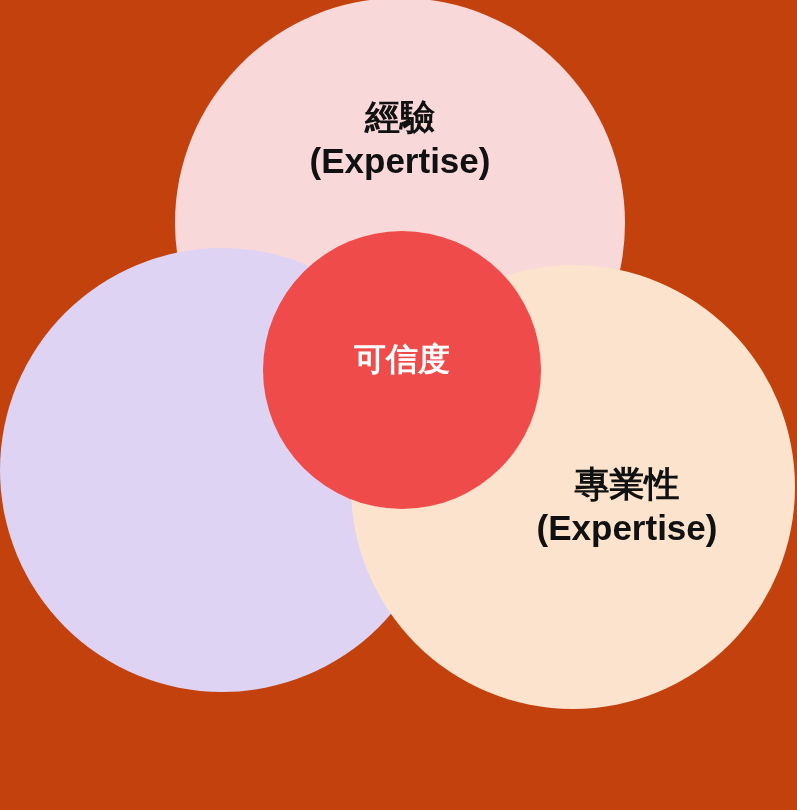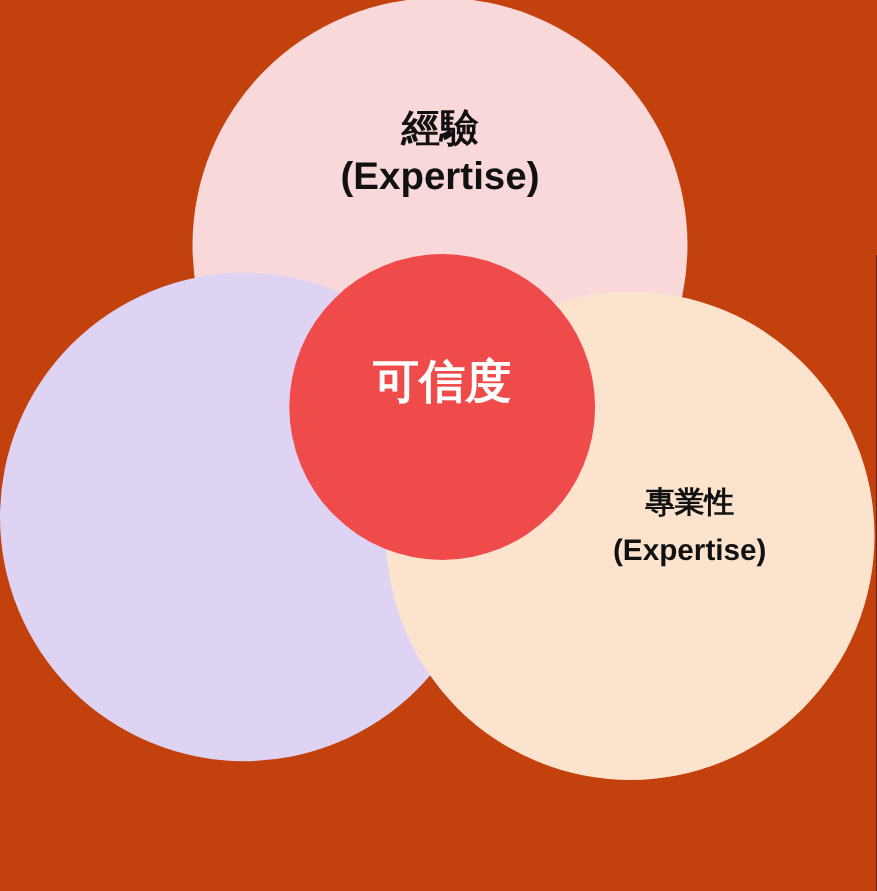--- a/index.html
+++ b/index.html
@@ -54,27 +54,27 @@
     left: 400px; top: 95px;
     font-size: 35px;
     line-height: 44px;
   }
   .label-authoritativeness {
     left: 178px; top: 445px;
     font-size: 35px;
     line-height: 44px;
   }
   .label-expertise {
-    left: 627px; top: 434px;
-    font-size: 27px;
+    left: 627px; top: 462px;
+    font-size: 35px;
     line-height: 44px;
   }
   .label-trustworthiness {
-    left: 402px; top: 324px;
-    font-size: 42px;
+    left: 402px; top: 336px;
+    font-size: 32px;
     line-height: 46px;
   }
 </style>
 </head>
 <body>
 
 <div class="stage" style="background-color: #c2410c;">
 
   <div class="circle circle-experience" style="background-color: rgb(249, 216, 218);"></div>
 

